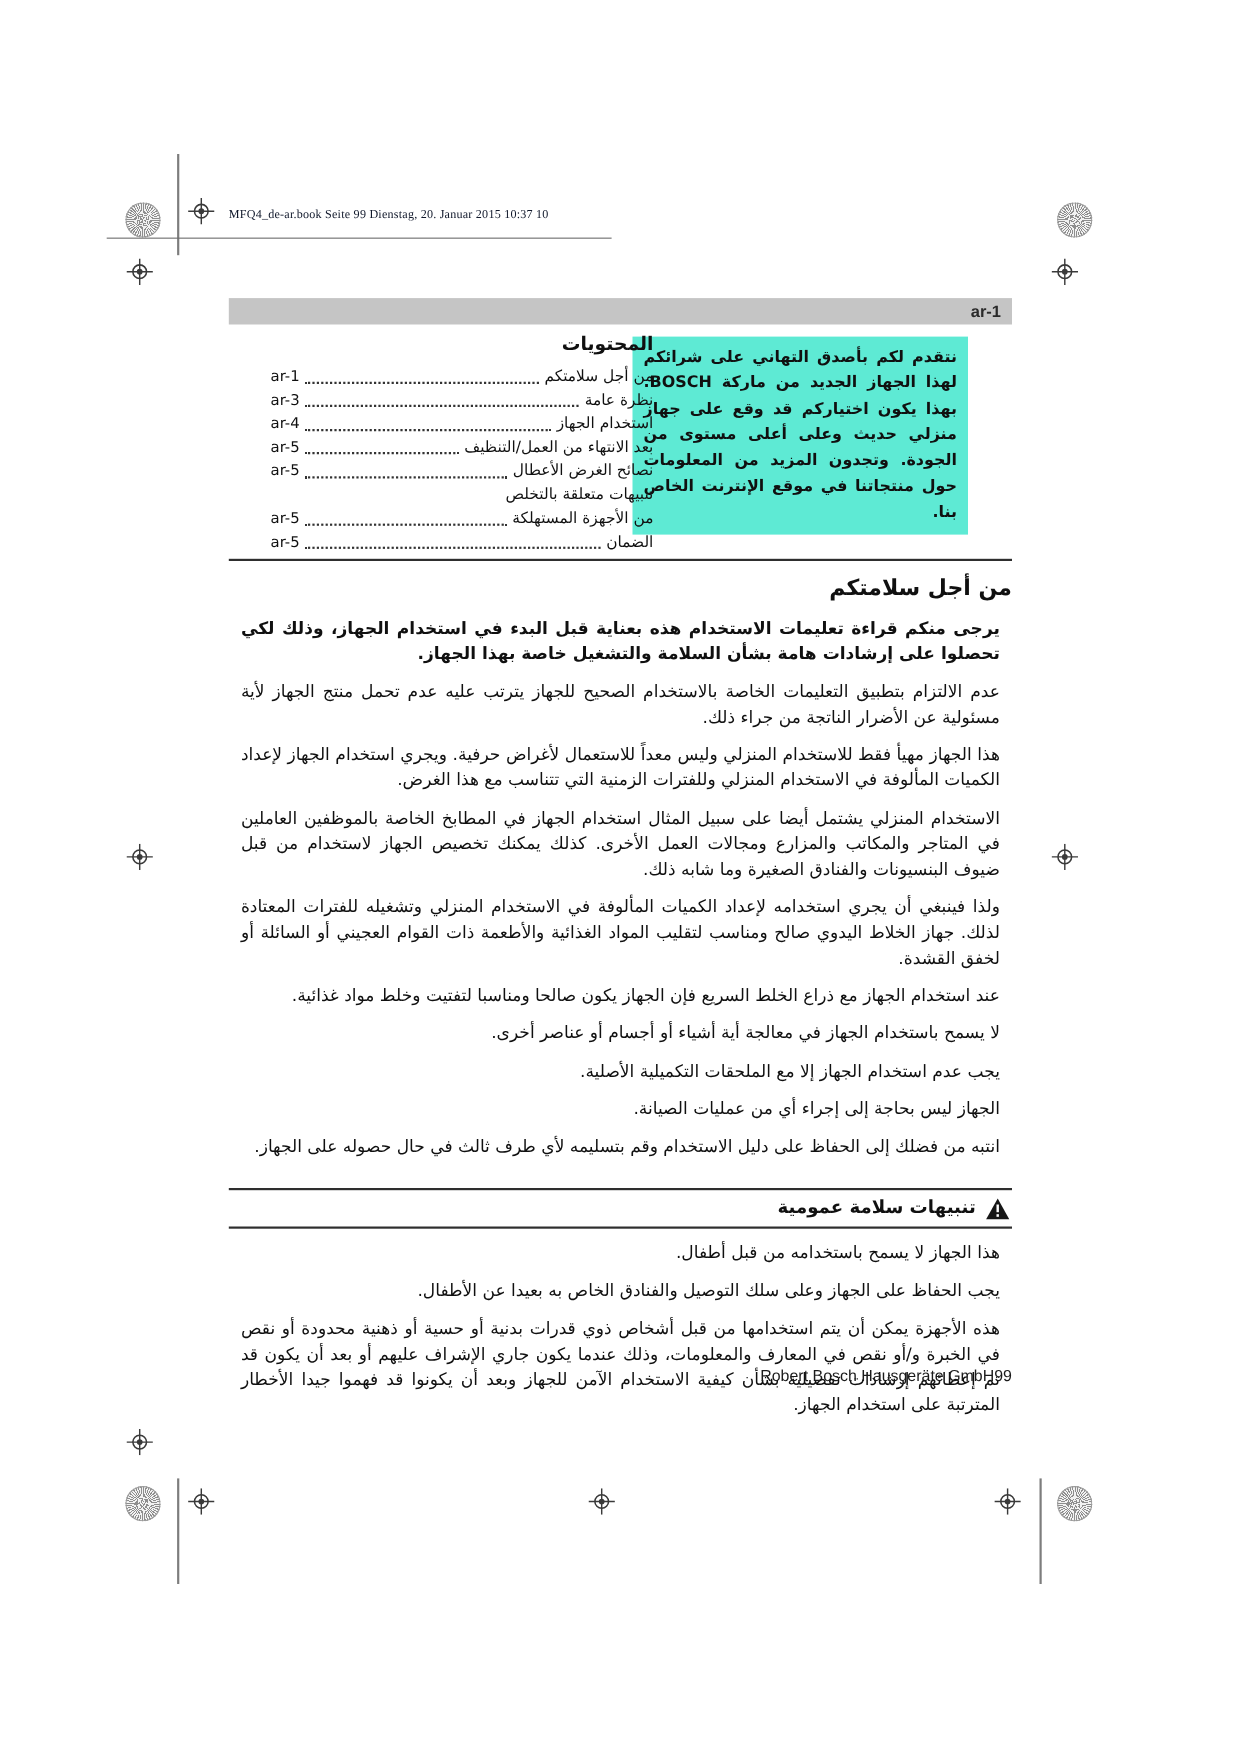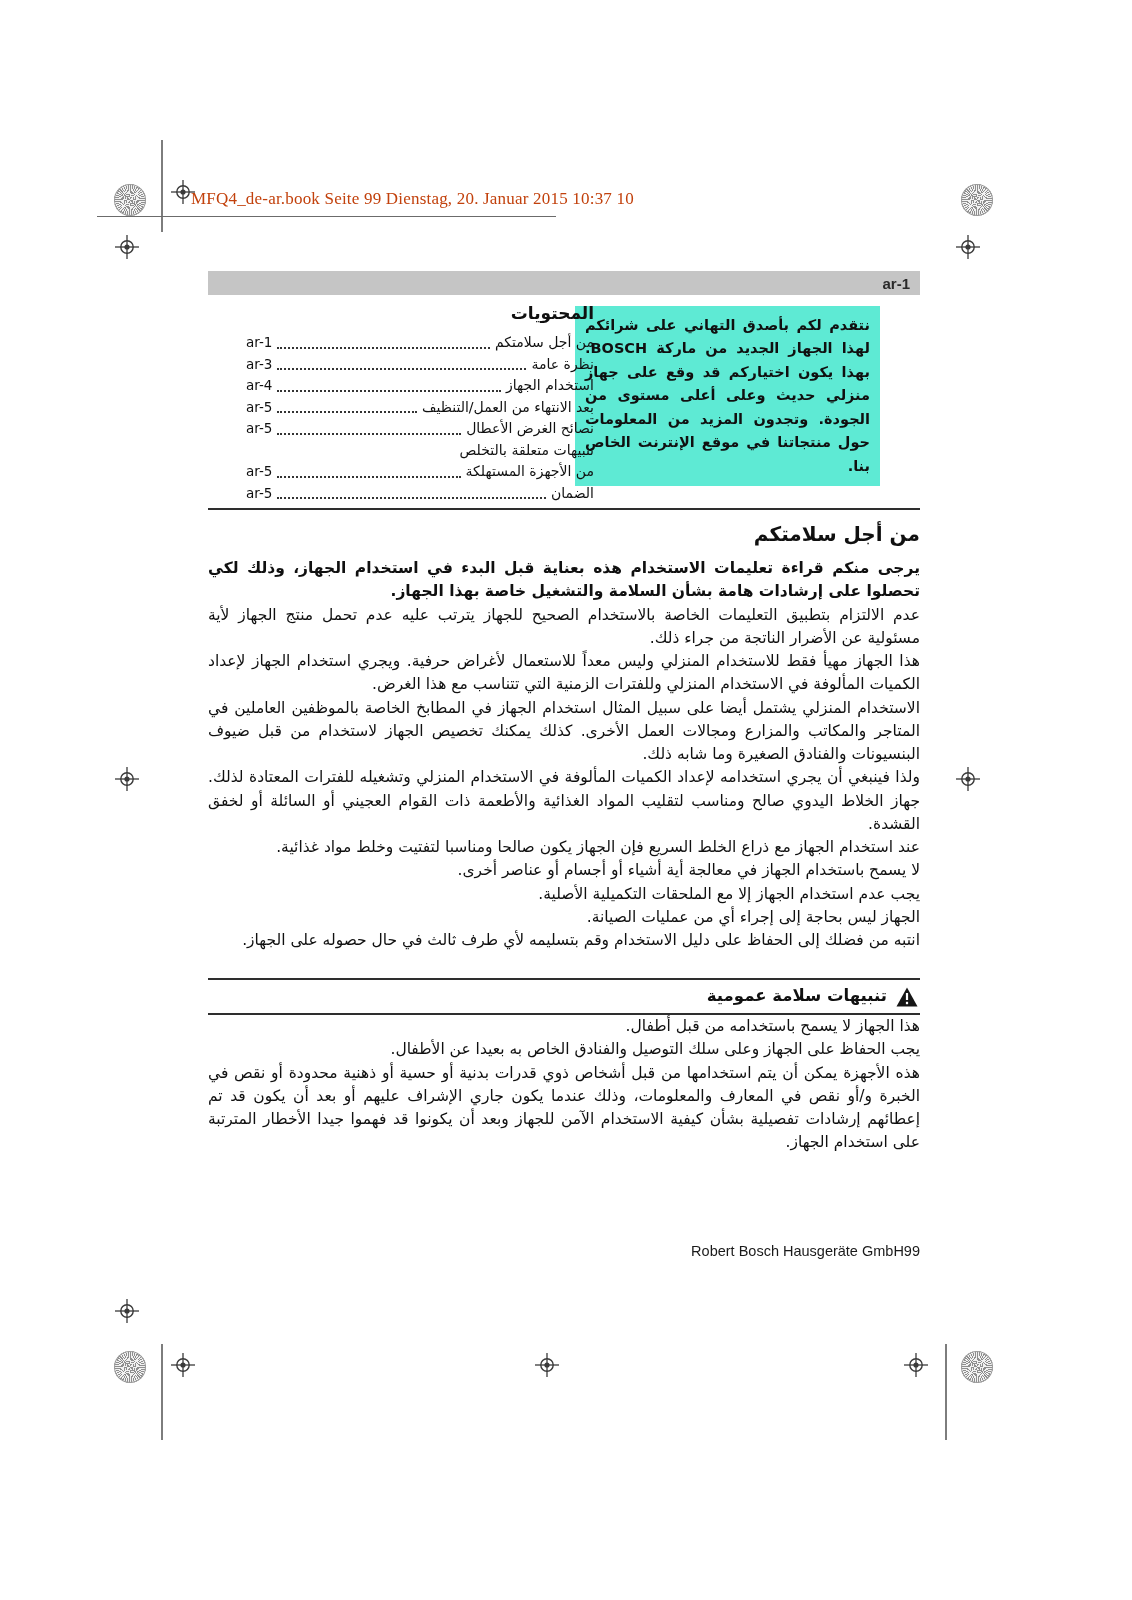--- a/index.html
+++ b/index.html
@@ -21,23 +21,23 @@
     position: absolute;
     width: 32px; height: 32px;
     border-radius: 50%;
     background: repeating-conic-gradient(#8e8e8e 0deg 4deg, #f2f2f2 4deg 9deg);
     box-shadow: inset 0 0 0 1px #9c9c9c;
   }
   .vline { position: absolute; width: 2px; background: #7d7d7d; }
 
   
   .header-text {
-    position: absolute; left: 191px; top: 189px;
+    position: absolute; left: 208px; top: 189px;
     font-family: "Liberation Serif", serif;
-    font-size: 17px; color: #c2410c; letter-spacing: 0.2px;
+    font-size: 11px; color: #0f172a; letter-spacing: 0.2px;
     white-space: nowrap;
   }
   .header-rule { position: absolute; left: 97px; top: 216px; width: 459px; height: 1px; background: #6b6b6b; }
 
   
   .page-bar {
     position: absolute; left: 208px; top: 271px; width: 712px; height: 24px;
     background: #c5c5c5;
     display: flex; align-items: center; justify-content: flex-end;
     padding: 0 10px;
@@ -65,21 +65,21 @@
 
   .toc-divider { position: absolute; left: 208px; top: 508px; width: 712px; height: 2px; background: #2e2e2e; }
 
   
   .main {
     position: absolute; left: 208px; top: 519px; width: 712px;
     direction: rtl; text-align: justify;
     font-size: 15.5px; line-height: 1.5; color: #101010;
   }
   .main h1 { font-size: 20px; font-weight: bold; text-align: right; margin: 0 0 8px 0; }
-  .main p { margin: 0; }
+  .main p { margin: 11px; }
   .bold { font-weight: bold; }
 
   .warn-heading {
     display: flex; align-items: center; gap: 9px;
     border-top: 2px solid #2e2e2e; border-bottom: 2px solid #2e2e2e;
     padding: 4px 2px; margin-top: 26px;
     font-weight: bold; font-size: 16.5px;
   }
   .warn-heading svg { display: block; flex: 0 0 auto; }
   .subheading { font-weight: bold; font-size: 15.5px; text-align: right; margin: 7px 0 3px 0; }

